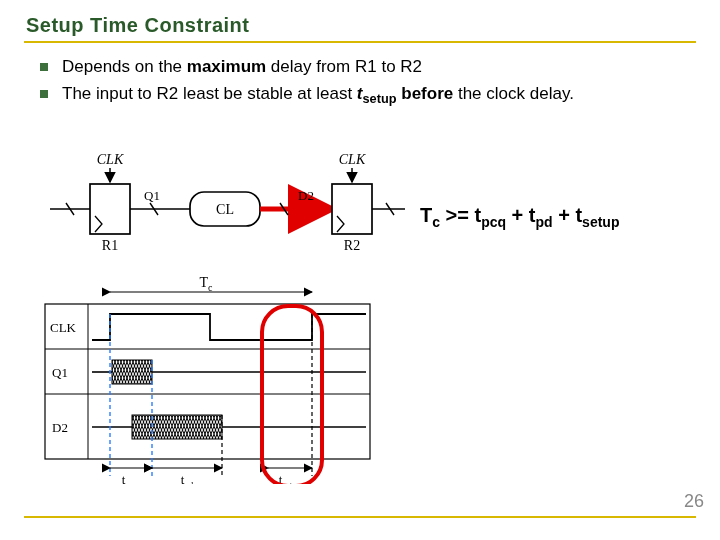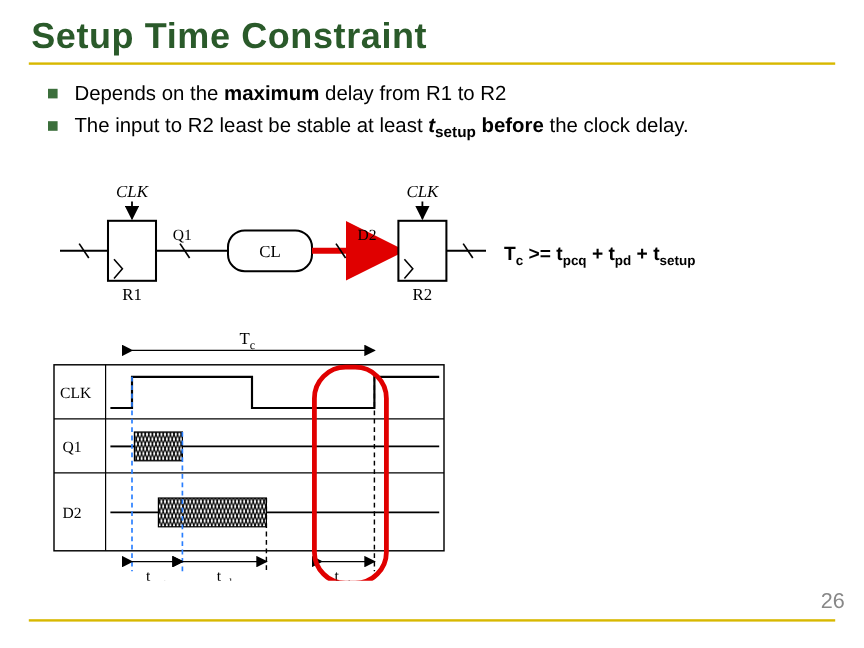--- a/index.html
+++ b/index.html
@@ -13,21 +13,21 @@
     position: relative;
   }
   .slide {
     width: 720px;
     height: 540px;
     position: relative;
     box-sizing: border-box;
     padding: 14px 24px 0 24px;
   }
   .title {
-    font-size: 30px;
+    font-size: 20px;
     color: #2a5a2a;
     letter-spacing: 0.5px;
     margin: 0 0 2px 2px;
   }
   .rule {
     height: 0;
     border-top: 2px solid #d8b800;
     margin: 4px 0 12px 0;
   }
   .bullets {
@@ -57,21 +57,21 @@
     position: absolute;
     left: 40px;
     top: 154px;
     width: 640px;
     height: 340px;
   }
   .inequality {
     position: absolute;
     left: 380px;
     top: 50px;
-    font-size: 16px;
+    font-size: 20px;
     font-family: Verdana, Arial, sans-serif;
   }
   .inequality sub { font-size: 0.7em; }
   .page-num {
     position: absolute;
     right: 16px;
     bottom: 28px;
     color: #888;
     font-size: 18px;
   }

